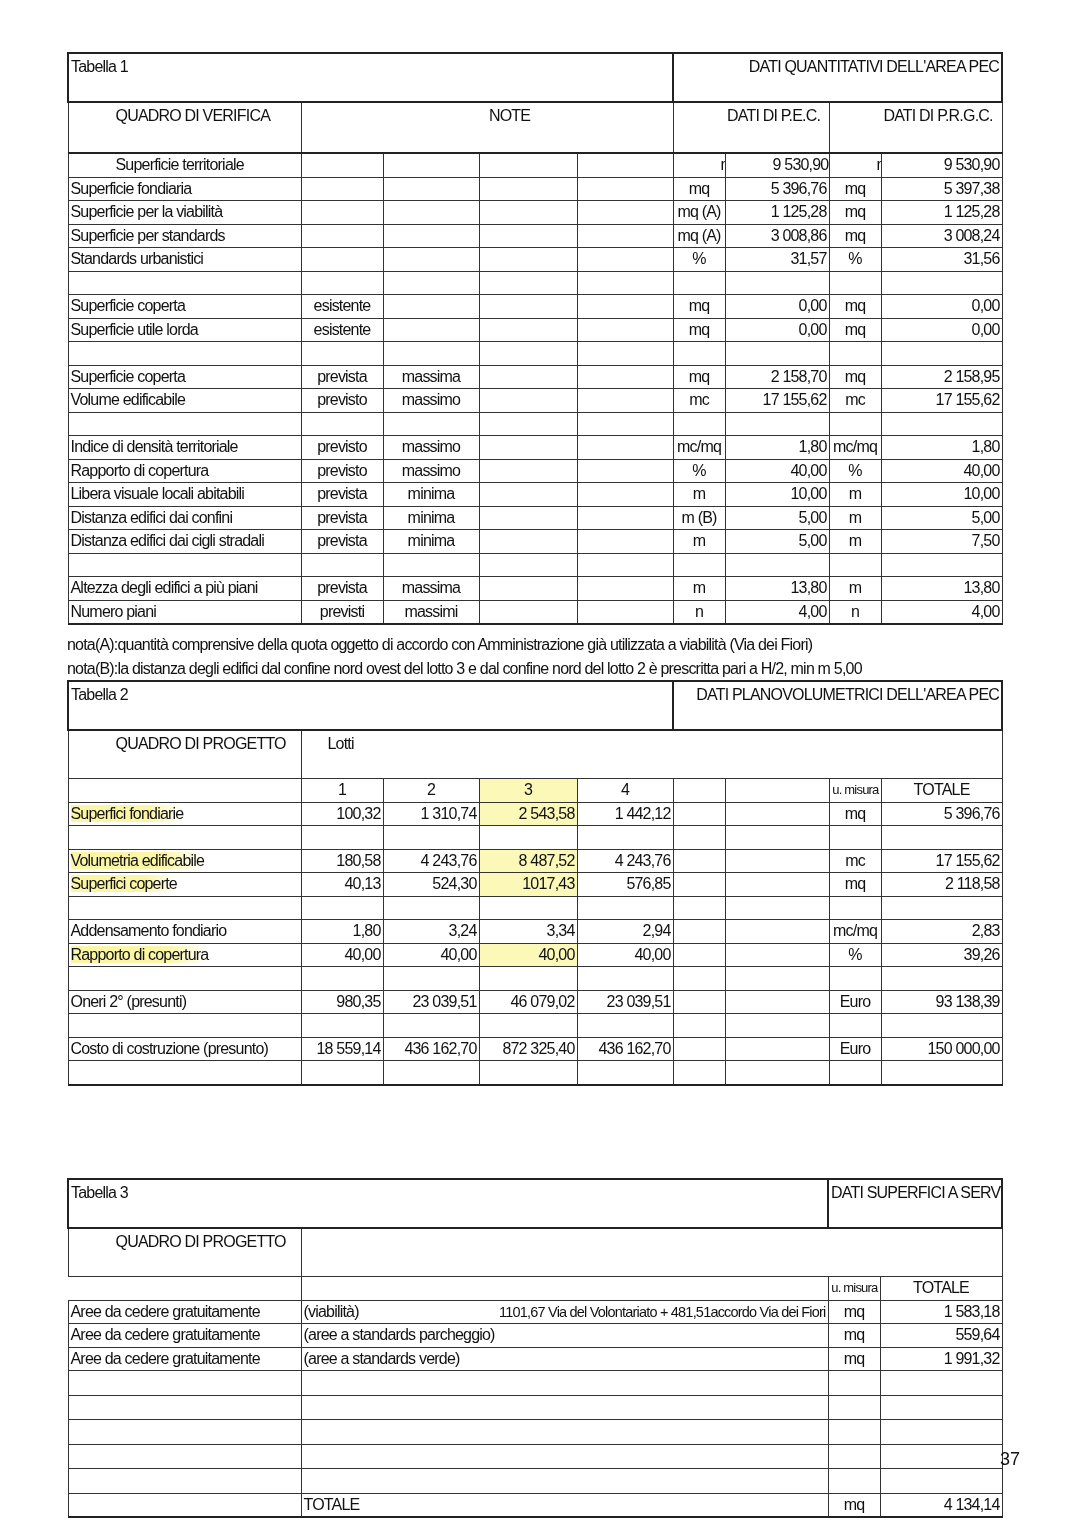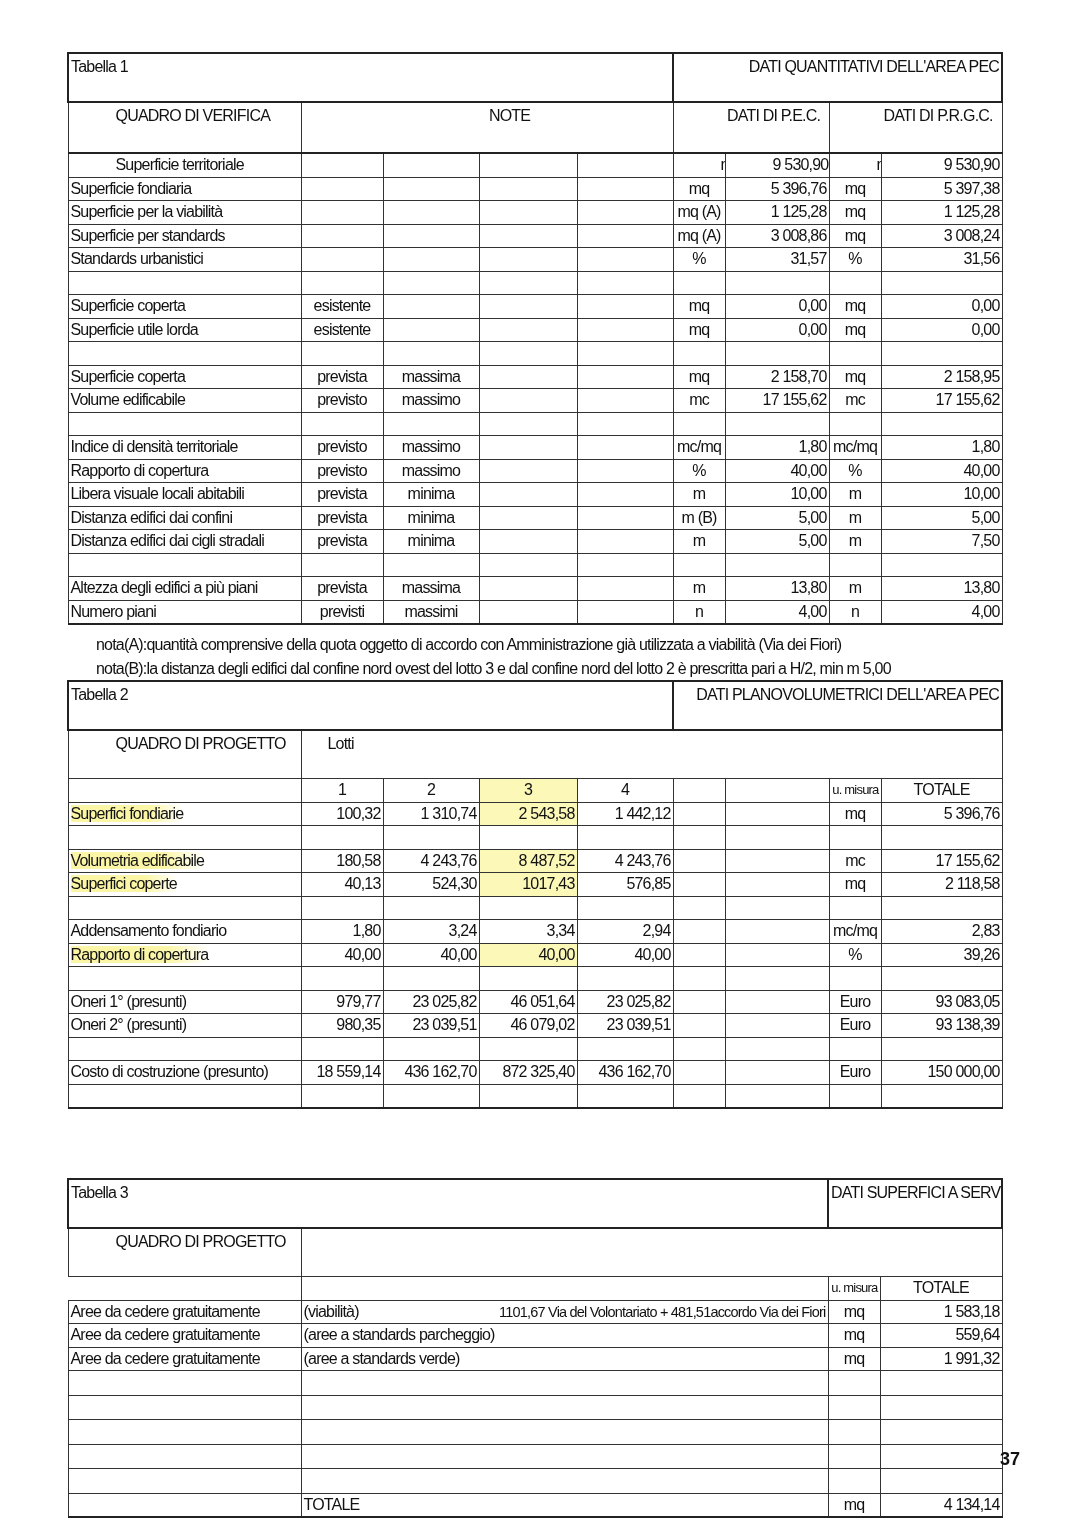--- a/index.html
+++ b/index.html
@@ -5,22 +5,22 @@
   html,body{margin:0;padding:0;background:#fff;}
   body{width:1086px;height:1536px;position:relative;font-family:"Liberation Sans",sans-serif;color:#111;overflow:hidden;}
   .tbl{position:absolute;left:67px;border-collapse:collapse;table-layout:fixed;font-size:16px;letter-spacing:-0.8px;}
   .tbl td{border:1.5px solid #333;padding:0 2px;height:22.5px;line-height:20px;white-space:nowrap;overflow:hidden;vertical-align:middle;}
   .tbl td.r{text-align:right;}
   .tbl td.c{text-align:center;}
   .thick-top td{border-top:2.5px solid #222;padding-left:47px;}
   .hdr td{vertical-align:top;padding-top:3px;}
   .hl{background:linear-gradient(to right,#fbf6a6 0%,#fbf6a6 70%,transparent 100%);}
   .hlc{background:#fbf8b8;}
-  .note{position:absolute;left:67px;font-size:16px;letter-spacing:-0.8px;white-space:nowrap;margin-left:29px;}
-  .pagenum{position:absolute;left:1000px;top:1449px;font-size:18px;font-weight:bold;}
+  .note{position:absolute;left:67px;font-size:16px;letter-spacing:-0.8px;white-space:nowrap;}
+  .pagenum{position:absolute;left:1000px;top:1449px;font-size:18px;}
   .outer{border:2.5px solid #222 !important;}
 </style>
 </head>
 <body>
 
 <table class="tbl" style="top:52px;width:934px;">
   <colgroup>
     <col style="width:233px">
       <col style="width:82px">
       <col style="width:96px">
@@ -386,31 +386,20 @@
         <td class="r"></td>
         <td class="r"></td>
         <td class="r"></td>
         <td class="r"></td>
         <td></td>
         <td style="border-right:none;"></td>
         <td class="c"></td>
         <td class="r"></td>
       </tr>
       <tr>
-        <td><span>Oneri 1° (presunti)</span></td>
-        <td class="r">979,77</td>
-        <td class="r">23 025,82</td>
-        <td class="r">46 051,64</td>
-        <td class="r">23 025,82</td>
-        <td></td>
-        <td style="border-right:none;"></td>
-        <td class="c">Euro</td>
-        <td class="r">93 083,05</td>
-      </tr>
-      <tr>
         <td><span>Oneri 2° (presunti)</span></td>
         <td class="r">980,35</td>
         <td class="r">23 039,51</td>
         <td class="r">46 079,02</td>
         <td class="r">23 039,51</td>
         <td></td>
         <td style="border-right:none;"></td>
         <td class="c">Euro</td>
         <td class="r">93 138,39</td>
       </tr>

